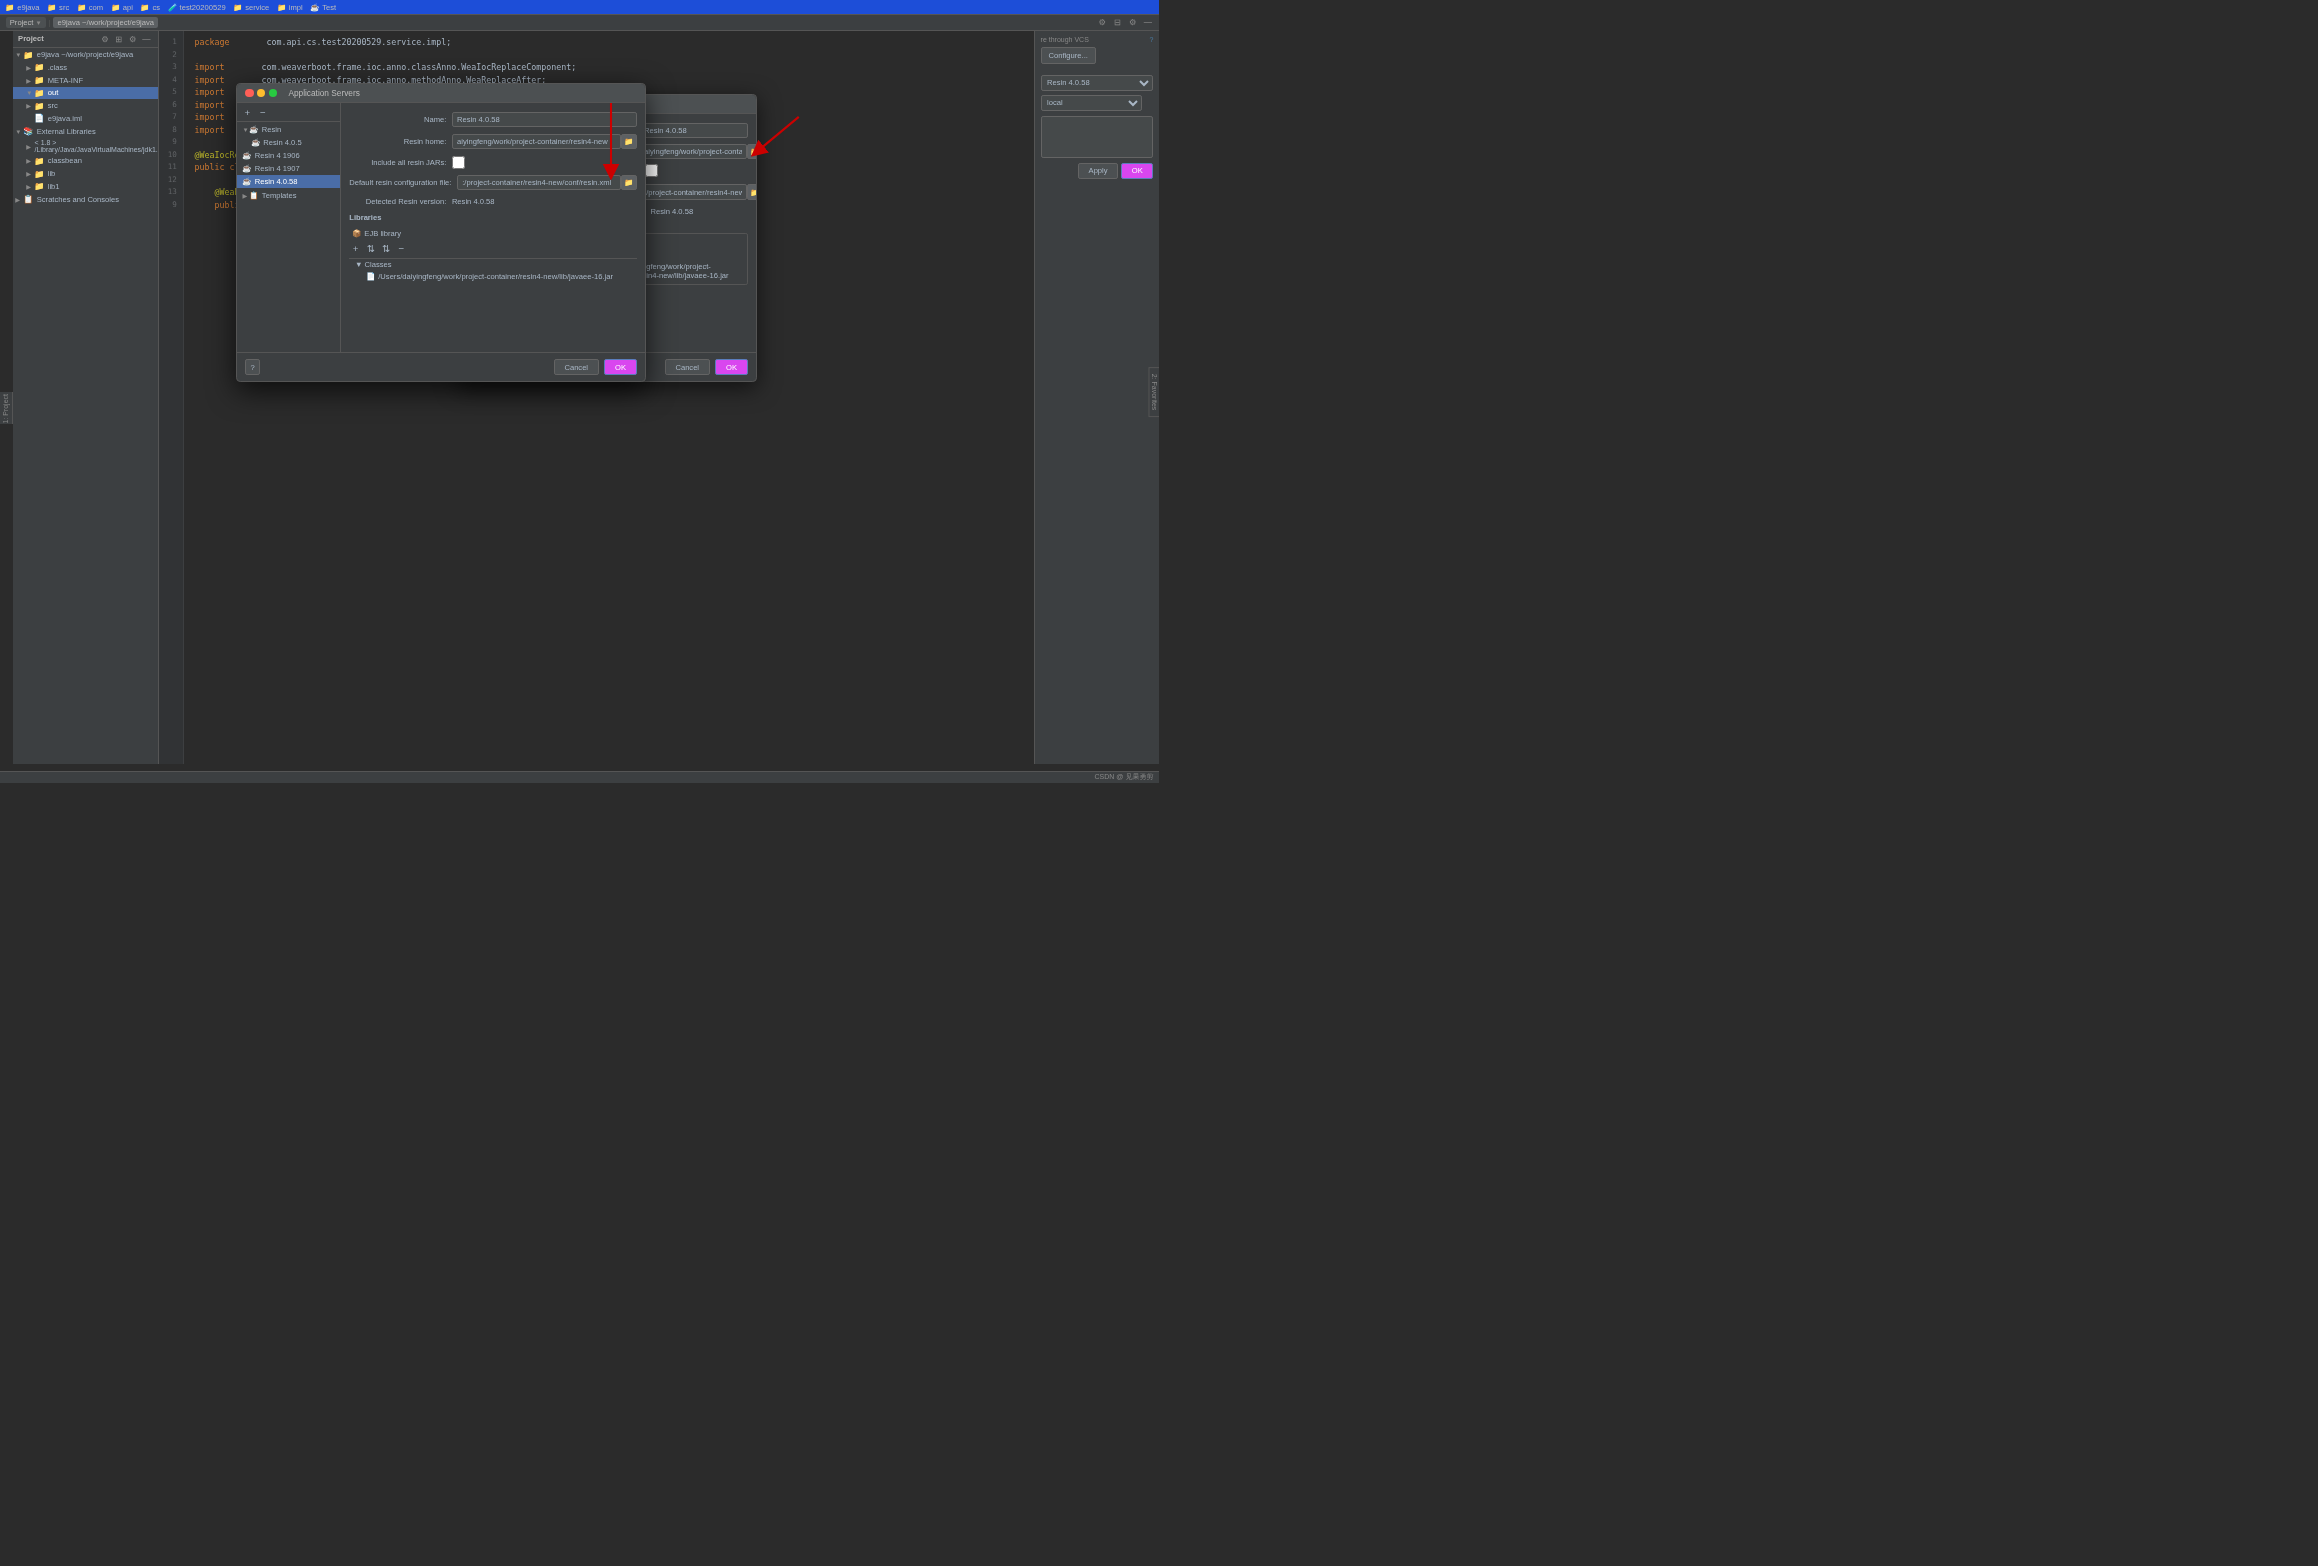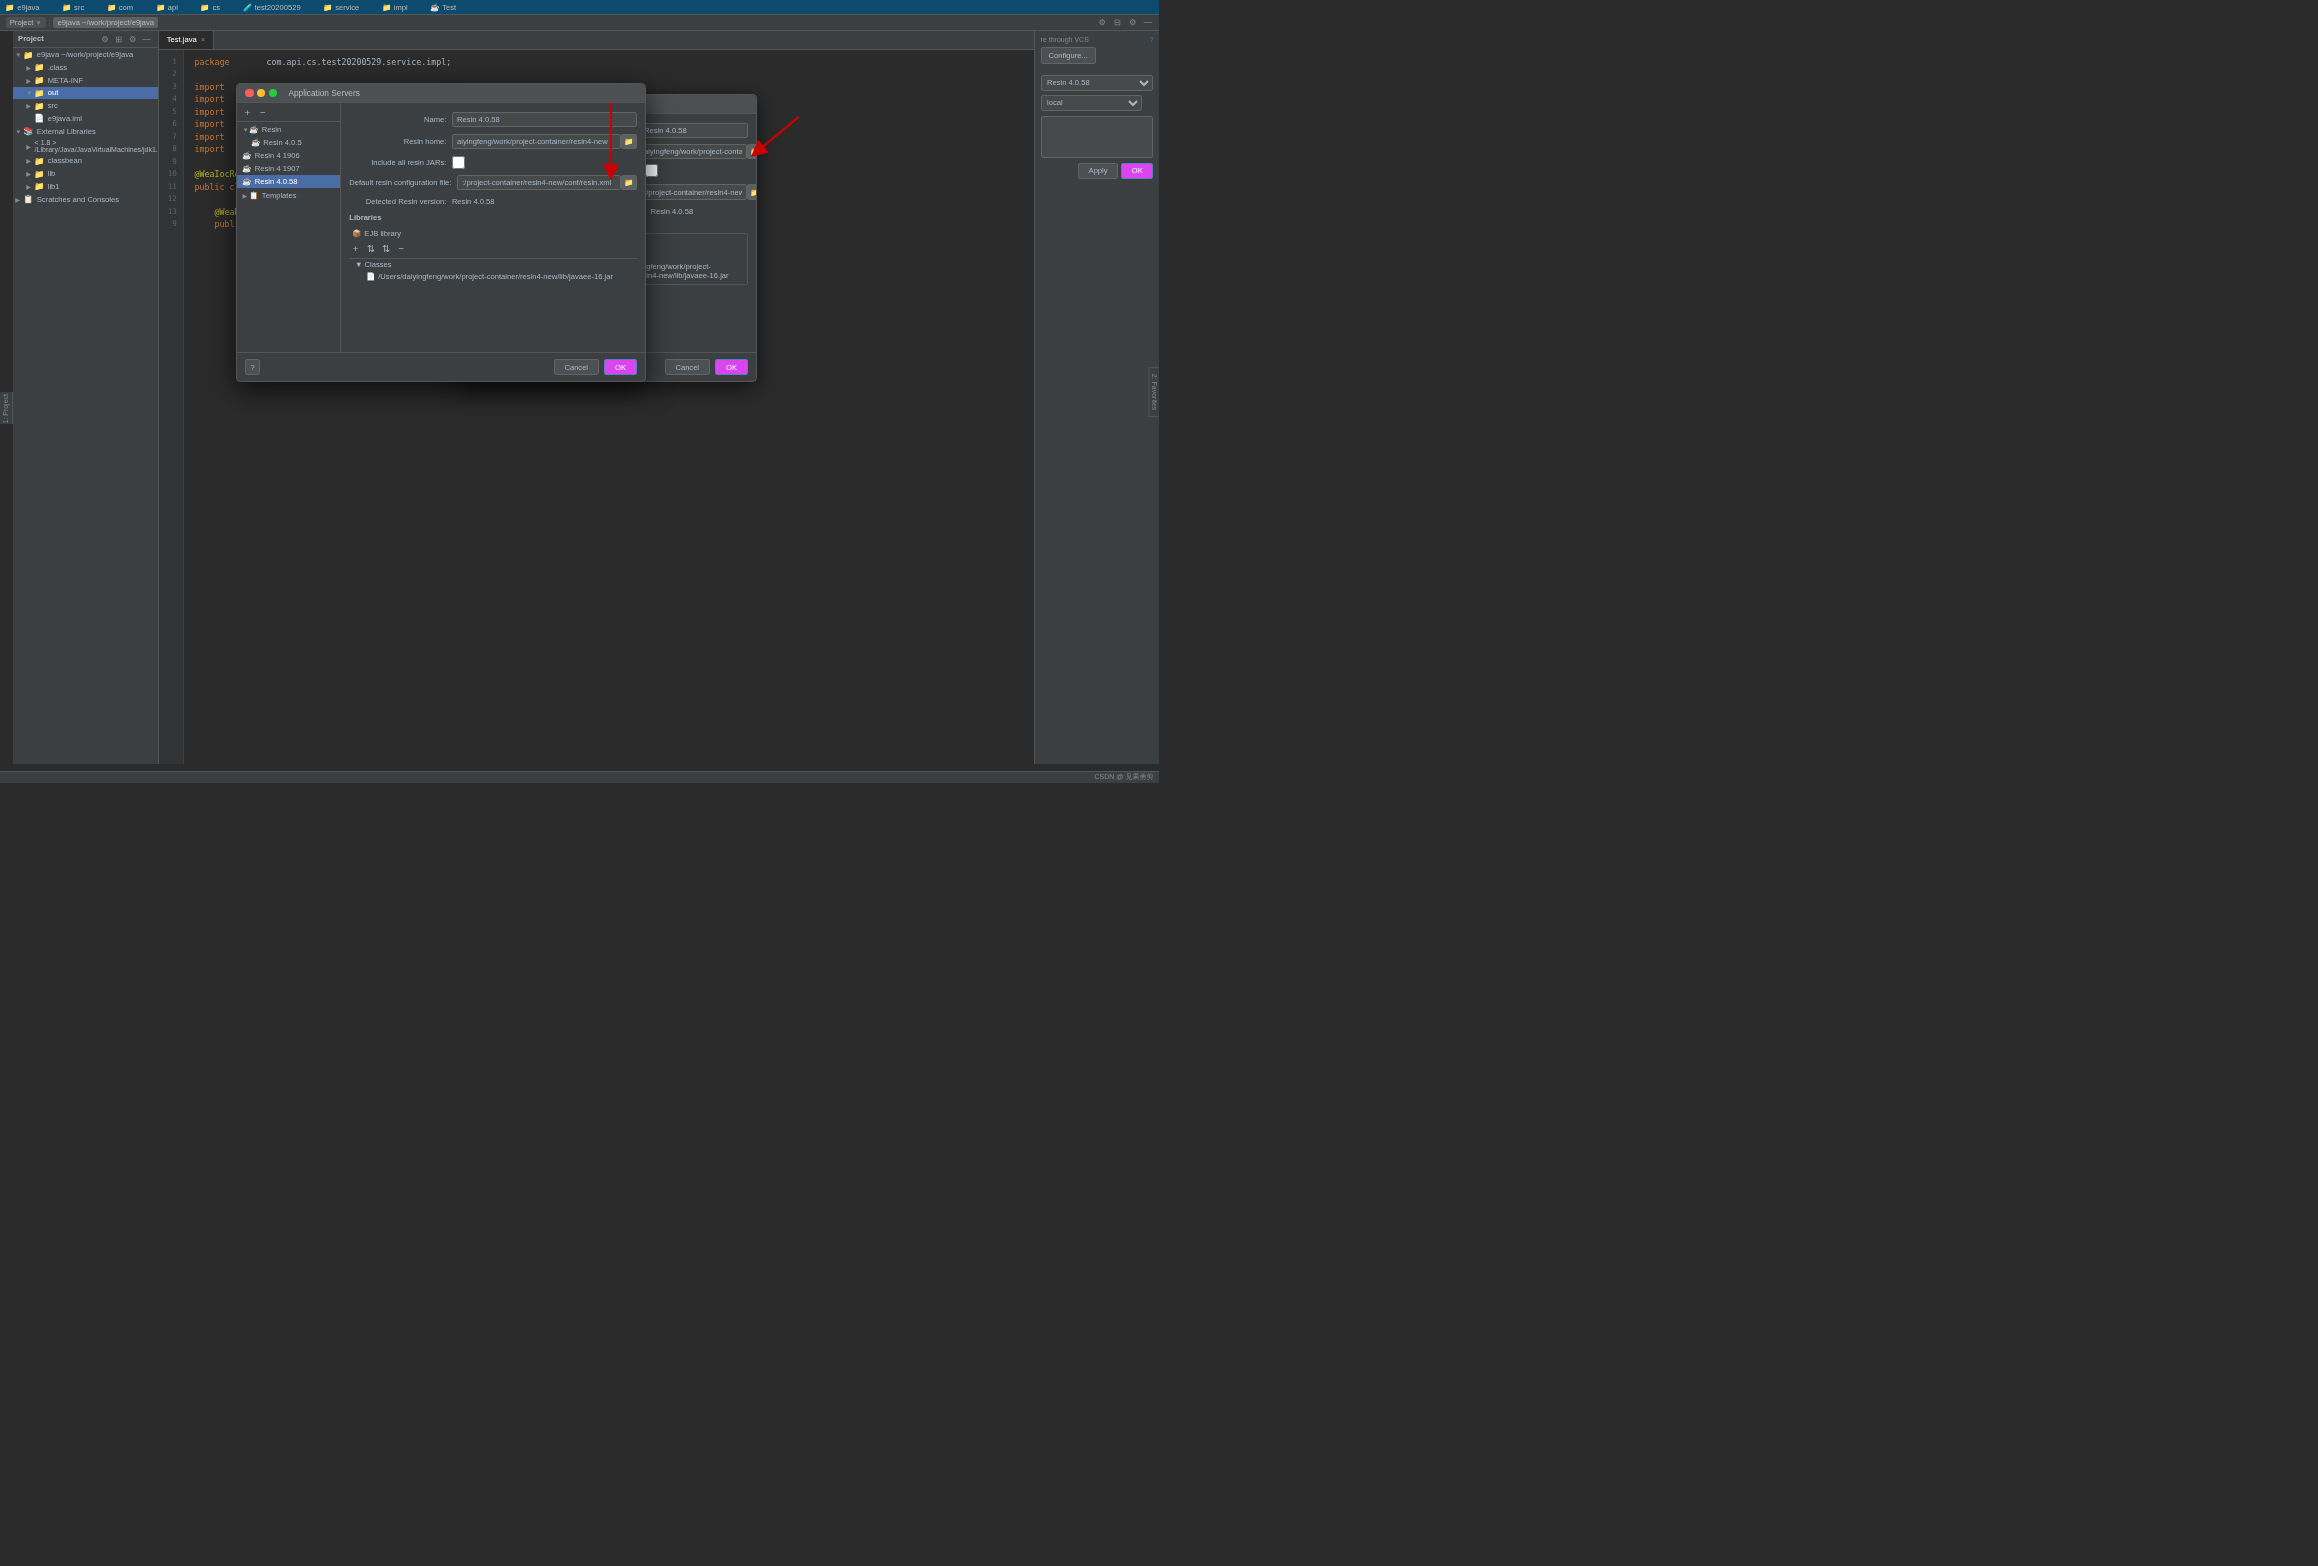--- a/index.html
+++ b/index.html
@@ -9,26 +9,26 @@
       background: #2b2b2b;
       color: #a9b7c6;
       width: 1159px;
       height: 783px;
       overflow: hidden;
       position: relative;
     }
 
     
     .top-menu-bar {
-      background: #0c4a6e;
+      background: #1d4ed8;
       height: 15.3px;
       display: flex;
       align-items: center;
       padding: 0 5.6px;
-      gap: 23px;
+      gap: 8px;
       border-bottom: 0.7px solid #555;
     }
     .top-menu-bar span {
       font-size: 7.6px;
       color: #bbbbbb;
       cursor: pointer;
     }
 
     
     .breadcrumb-bar {
@@ -605,26 +605,20 @@
       <span>lib1</span>
     </div>
     <div class="tree-item">
       <span class="tree-arrow">▶</span>
       <span class="icon">📋</span>
       <span>Scratches and Consoles</span>
     </div>
   </div>
 
   <div class="editor-area">
-    <div class="tab-bar">
-      <div class="tab active">
-        <span>Test.java</span>
-        <span class="tab-close">×</span>
-      </div>
-    </div>
     <div class="code-editor">
       <div class="line-numbers">
         <div class="line-number">1</div>
         <div class="line-number">2</div>
         <div class="line-number">3</div>
         <div class="line-number">4</div>
         <div class="line-number">5</div>
         <div class="line-number">6</div>
         <div class="line-number">7</div>
         <div class="line-number">8</div>

